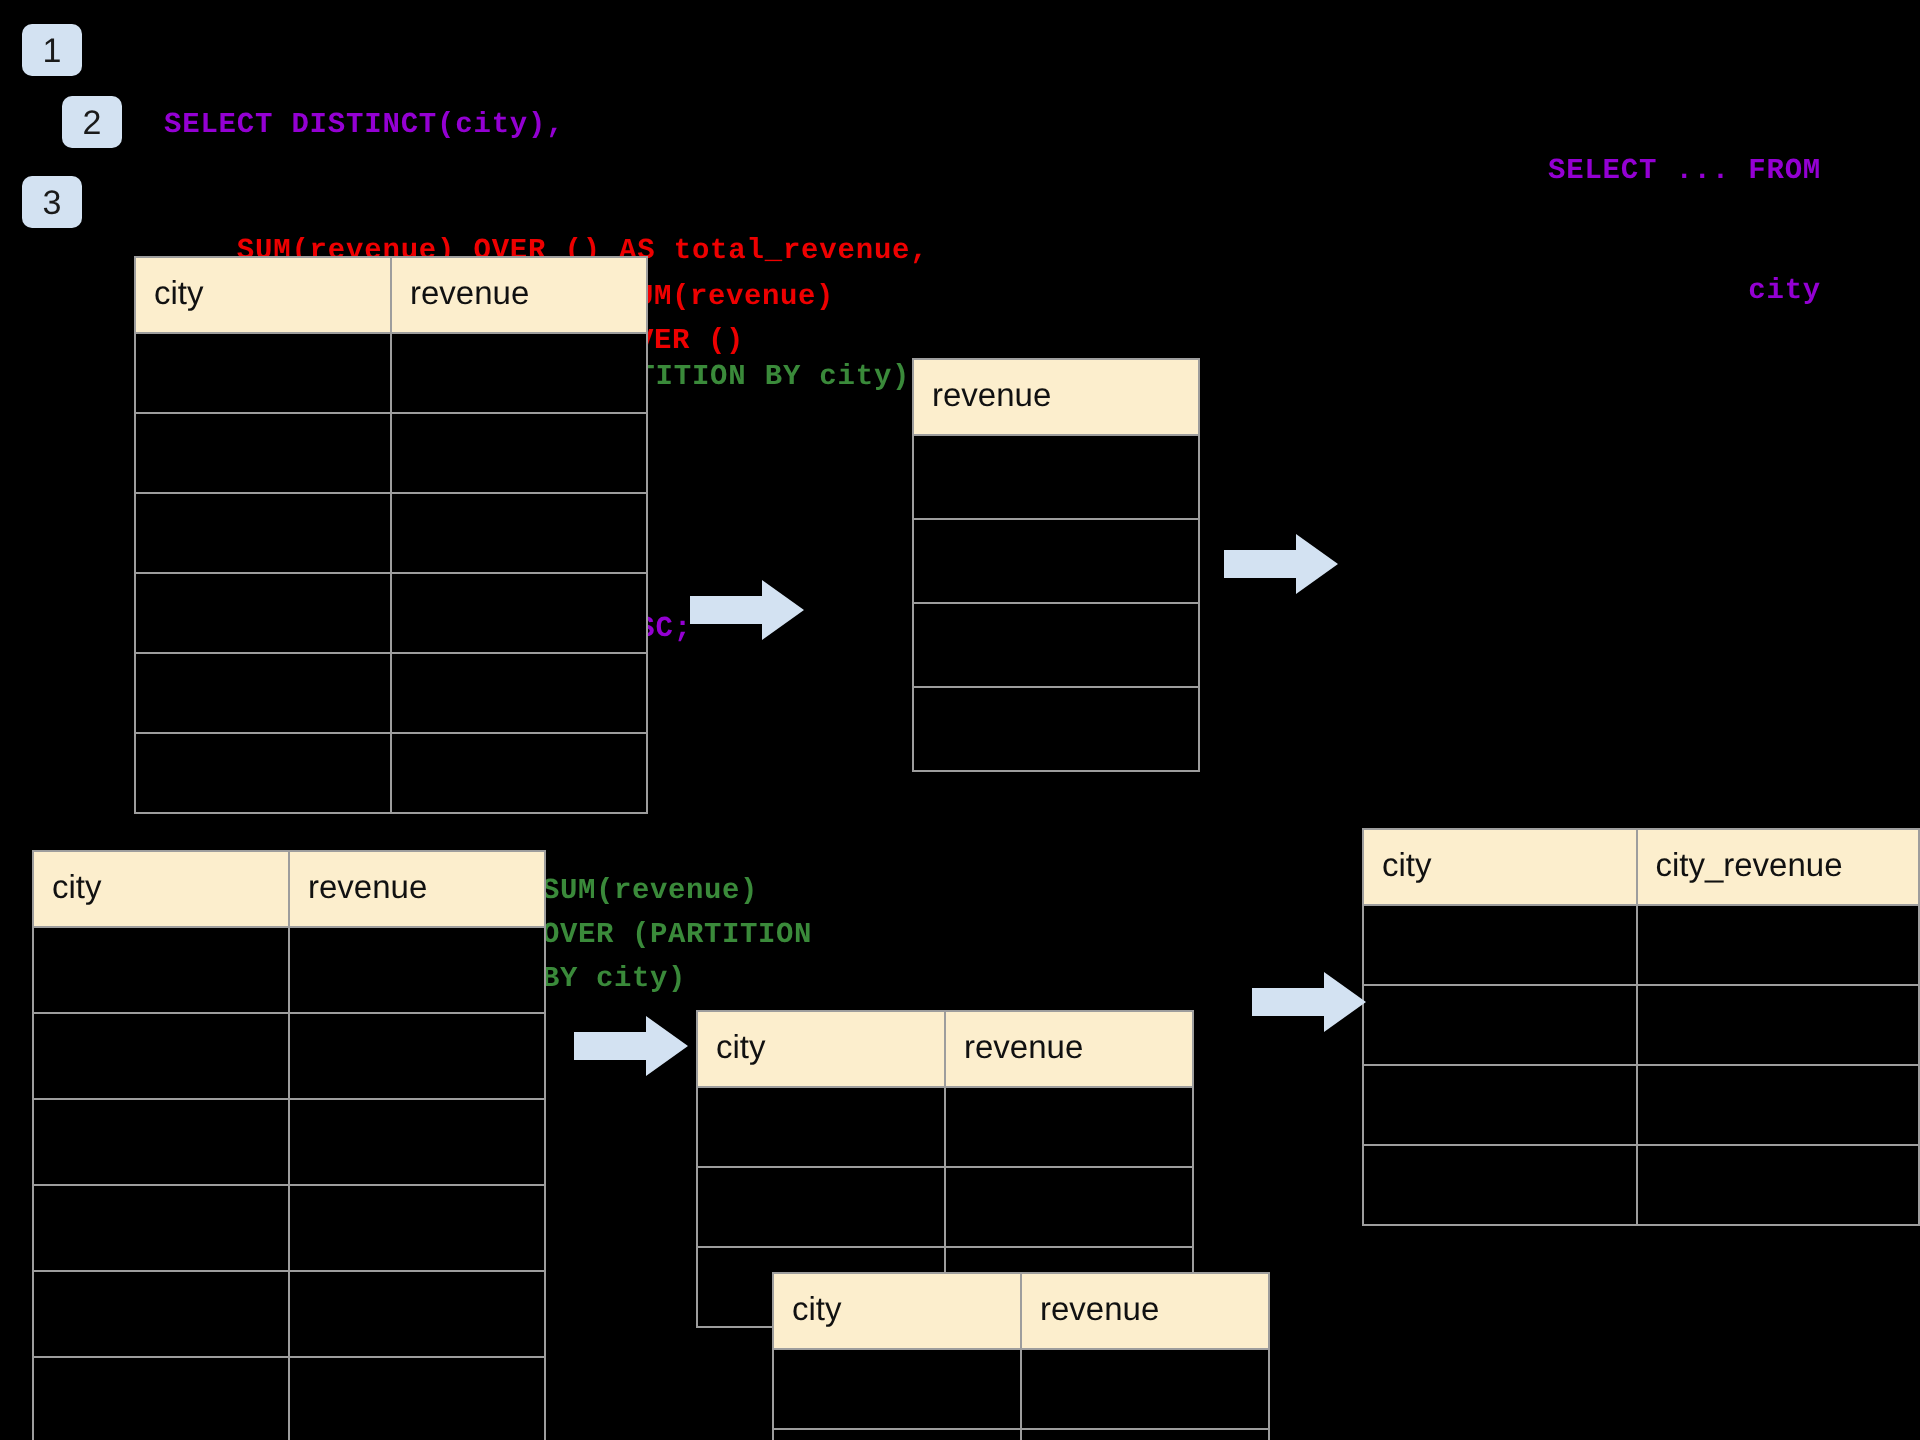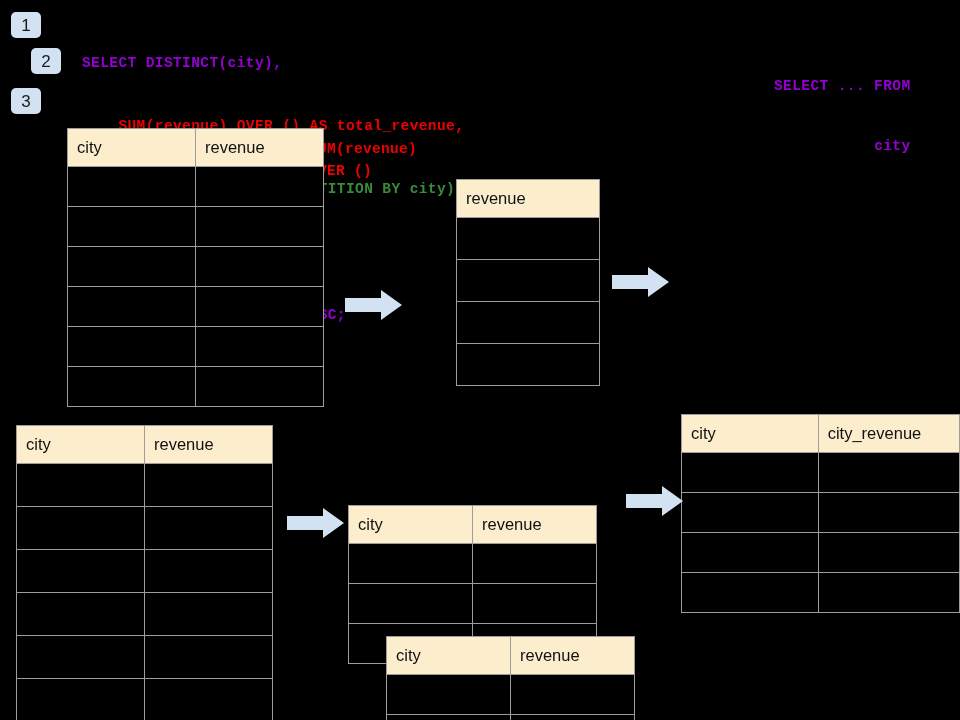--- a/index.html
+++ b/index.html
@@ -143,20 +143,23 @@
   </div>
 
   <div class="sql-block sql-side">
     <div style="color:#9400d3">SELECT ... FROM</div>
     <div style="color:#9400d3">city</div>
   </div>
 
   <div class="anno anno-sum-over">SUM(revenue)
 OVER ()</div>
 
+  <div class="anno anno-sum-part">SUM(revenue)
+OVER (PARTITION
+BY city)</div>
 
   <table class="tbl" id="tbl-source-1">
     <thead>
       <tr>
         <th>city</th>
         <th>revenue</th>
       </tr>
     </thead>
     <tbody>
       <tr>

